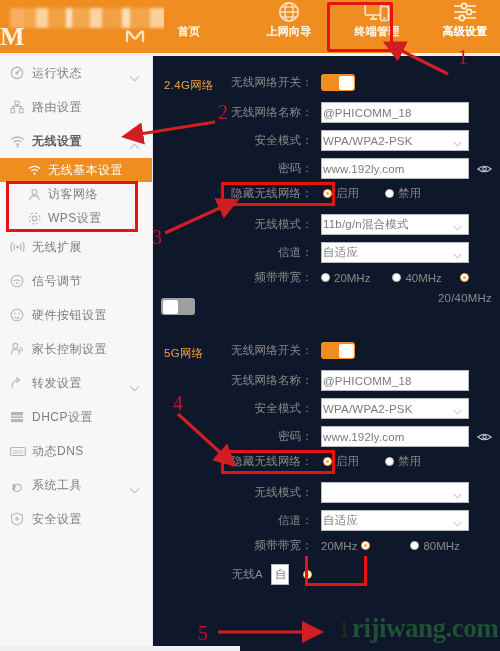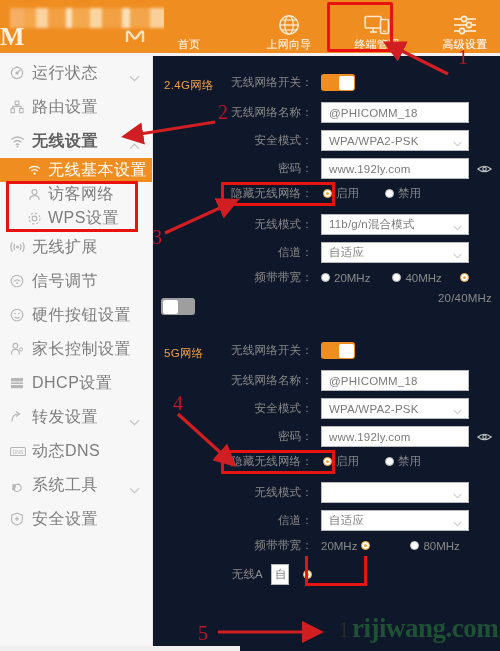--- a/index.html
+++ b/index.html
@@ -33,22 +33,23 @@
     position:absolute; left:0px; top:22px; font-size:26px; font-weight:bold;
     color:#fdf0de; letter-spacing:-1px; font-family:"Liberation Serif",serif;
     filter: blur(.4px);
   }
   .logo-sub {
     position:absolute; left:124px; top:28px; width:44px; height:22px;
   }
   .nav-items { display:flex; align-items:center; height:53px; }
   .nav-item {
     width:70px; height:51px; display:flex; flex-direction:column;
-    align-items:center; justify-content:flex-end; gap:1px; position:relative;
+    align-items:center; justify-content:flex-start; gap:1px; position:relative;
     cursor:pointer;
+    font-weight:bold;
   }
   .nav-item.first { width:62px; margin-left:-6px; }
   .nav-label {
     font-size:11px; color:#fff3e2; letter-spacing:.3px;
     text-shadow:0 0 1px rgba(255,255,255,.4);
     filter: blur(.25px);
   }
   .nav-item.active .nav-label { color:#ffffff; }
   .nav-icon { height:22px; display:flex; align-items:center; justify-content:center; }
   .nav-icon svg { display:block; }
@@ -66,21 +67,21 @@
     position:absolute; left:0; top:56px; width:153px; height:595px;
     background:#f7f7f7; border-right:1px solid #e6e6e6;
   }
   .side-item {
     height:34px; display:flex; align-items:center; padding-left:10px;
     position:relative; cursor:pointer;
   }
   .side-ico { width:22px; display:flex; align-items:center; color:#b6b6b6; }
   .side-ico svg { display:block; }
   .side-label {
-    font-size:16px; color:#7d7d7d; letter-spacing:.5px;
+    font-size:12px; color:#7d7d7d; letter-spacing:.5px;
     filter: blur(.3px); white-space:nowrap;
   }
   .side-chev {
     position:absolute; right:12px; top:12px; color:#c2c2c2;
   }
   .side-item.sub { padding-left:28px; height:24px; }
   .side-item.sub .side-ico { width:20px; }
   .side-item.active-parent .side-label { color:#5f5f5f;font-weight:bold; }
   .side-item.selected {
     background:#ef8d21;
@@ -102,21 +103,21 @@
     filter: blur(.3px);
   }
   .row { position:absolute; display:flex; align-items:center; }
   .row-label {
     font-size:11.5px; color:#8a8a8a; text-align:right; letter-spacing:.2px;
     filter: blur(.3px); white-space:nowrap;
   }
   .fld {
     height:21px; border:1px solid #b9b9b9; background:#fff;
     font-size:11.5px; color:#7a7a7a; display:flex; align-items:center;
-    padding-left:7px; letter-spacing:.2px; position:relative;
+    padding-left:1px; letter-spacing:.2px; position:relative;
   }
   .fld span { filter: blur(.3px); }
   .fld.w148 { width:148px; }
   .sel-chev {
     position:absolute; right:6px; top:6px; color:#c9c9c9;
   }
   .toggle {
     width:34px; height:17px; border-radius:3px; position:relative;
     display:inline-block;
   }
@@ -359,42 +360,42 @@
             <circle cx="5.4" cy="3.8" r="2.4" fill="none" stroke="#b6b6b6" stroke-width="1.1"></circle>
             <path d="M1.4 12.4 Q1.4 7.4 5.4 7.4 Q9.4 7.4 9.4 12.4" fill="none" stroke="#b6b6b6" stroke-width="1.1"></path>
             <circle cx="11" cy="7.4" r="1.6" fill="none" stroke="#b6b6b6" stroke-width="1"></circle>
           </svg>
       </div>
       <div class="side-label">家长控制设置</div>
     </div>
 
     <div class="side-item">
       <div class="side-ico">
+        <svg width="14" height="14" viewBox="0 0 14 14">
+            <path d="M2 11.4 Q2 4 8.4 4" fill="none" stroke="#b6b6b6" stroke-width="1.2"></path>
+            <path d="M6 1.4 L9.6 4 L6 6.6" fill="none" stroke="#b6b6b6" stroke-width="1.2"></path>
+          </svg>
+      </div>
+      <div class="side-label">转发设置</div>
+      <div class="side-chev">
+        <svg width="11" height="7" viewBox="0 0 11 7">
+            <path d="M1 1.4 L5.5 5.6 L10 1.4" fill="none" stroke="#c2c2c2" stroke-width="1.2"></path>
+          </svg>
+      </div>
+    </div>
+
+    <div class="side-item">
+      <div class="side-ico">
         <svg width="14" height="12" viewBox="0 0 14 12">
             <rect x="1" y="1" width="12" height="3.4" fill="#b6b6b6"></rect>
             <rect x="1" y="5.4" width="12" height="1.6" fill="#b6b6b6"></rect>
             <rect x="1" y="8" width="12" height="3.2" fill="#b6b6b6"></rect>
           </svg>
       </div>
       <div class="side-label">DHCP设置</div>
-    </div>
-
-    <div class="side-item">
-      <div class="side-ico">
-        <svg width="14" height="14" viewBox="0 0 14 14">
-            <path d="M2 11.4 Q2 4 8.4 4" fill="none" stroke="#b6b6b6" stroke-width="1.2"></path>
-            <path d="M6 1.4 L9.6 4 L6 6.6" fill="none" stroke="#b6b6b6" stroke-width="1.2"></path>
-          </svg>
-      </div>
-      <div class="side-label">转发设置</div>
-      <div class="side-chev">
-        <svg width="11" height="7" viewBox="0 0 11 7">
-            <path d="M1 1.4 L5.5 5.6 L10 1.4" fill="none" stroke="#c2c2c2" stroke-width="1.2"></path>
-          </svg>
-      </div>
     </div>
 
     <div class="side-item">
       <div class="side-ico">
         <svg width="16" height="11" viewBox="0 0 16 11">
             <rect x="0.6" y="1.5" width="14.8" height="8" rx="1" fill="none" stroke="#b6b6b6" stroke-width="1.1"></rect>
             <text x="8" y="7.6" font-size="5" fill="#b6b6b6" text-anchor="middle" font-family="Liberation Sans">DNS</text>
           </svg>
       </div>
       <div class="side-label">动态DNS</div>

